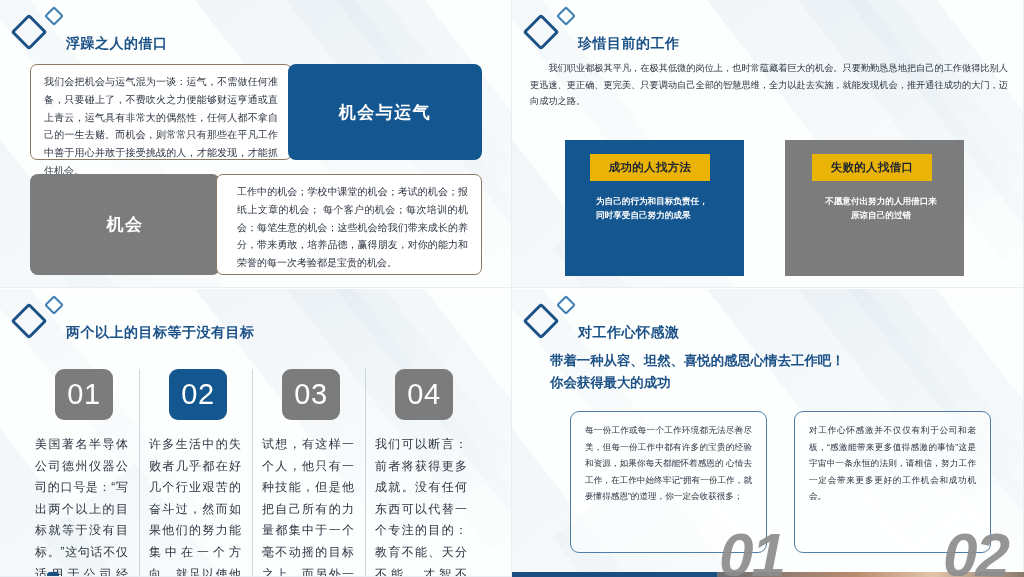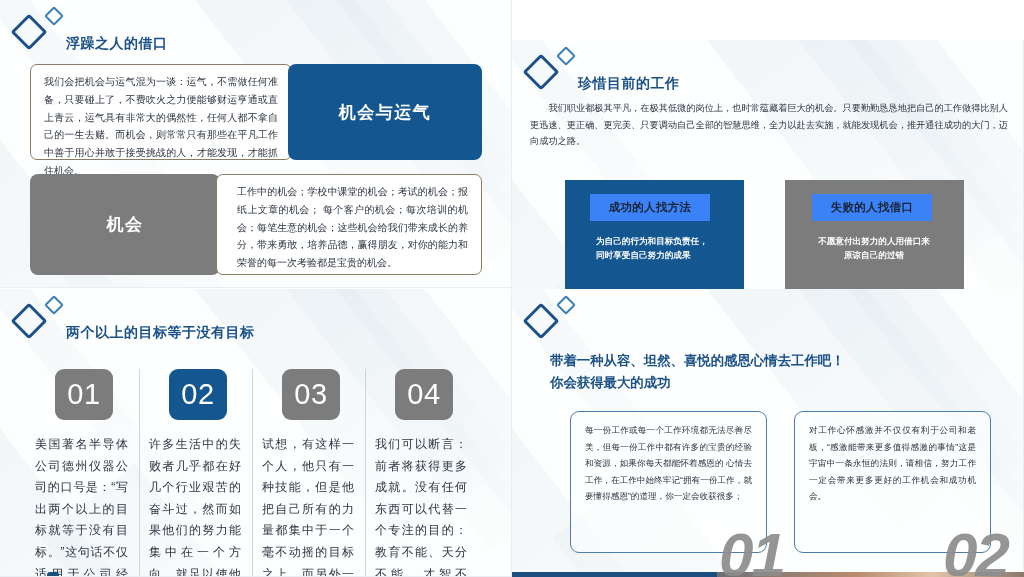--- a/index.html
+++ b/index.html
@@ -17,21 +17,21 @@
   
   .slide {
     position: absolute;
     width: 512px; height: 288px;
     overflow: hidden;
     background: #fdfefe;
     border-right: 1px solid #e9eef2;
     border-bottom: 1px solid #e9eef2;
   }
   #s1 { left: 0;   top: 0; }
-  #s2 { left: 512px; top: 0; margin-top: 40px; }
+  #s2 { left: 512px; top: 0; }
   #s3 { left: 0;   top: 289px; }
   #s4 { left: 512px; top: 289px; }
 
   
   .bg-tex { position: absolute; inset: 0; overflow: hidden; pointer-events: none; }
   .bg-tex i {
     position: absolute;
     display: block;
     background: linear-gradient(180deg, rgba(221,231,238,.85), rgba(241,246,249,.35));
     transform: rotate(-38deg);
@@ -105,30 +105,30 @@
     text-align: justify;
     text-indent: 2em;
   }
   .s2-cards { position: absolute; left: 53px; top: 140px; display: flex; gap: 41px; }
   .s2-card { width: 179px; height: 136px; position: relative; }
   .s2-card.blue { background: #14568f; }
   .s2-card.gray { background: #7c7c7c; }
   .s2-chip {
     position: absolute; left: 25px; top: 14px;
     width: 120px; height: 27px;
-    background: #3b82f6;
+    background: #eab308;
     display: flex; align-items: center; justify-content: center;
     color: #1a2330; font-size: 11.4px; font-weight: bold; letter-spacing: .4px;
   }
   .s2-body {
     position: absolute; left: 31px; top: 55px; width: 118px;
     color: #ffffff; font-size: 8.6px; line-height: 1.62; font-weight: bold;
   }
   .s2-card.gray .s2-chip { left: 27px; }
-  .s2-card.gray .s2-body { left: 33px; text-align: center; width: 112px; }
+  .s2-card.gray .s2-body { left: 40px; text-align: center; width: 112px; }
 
   
   .steps { position: absolute; left: 26px; top: 80px; display: flex; }
   .step { width: 113px; position: relative; }
   .step + .step { border-left: 1px solid #c9d6de; }
   .step-inner { padding: 0 9px; }
   .num-box {
     width: 58px; height: 51px;
     border-radius: 9px;
     display: flex; align-items: center; justify-content: center;
@@ -299,20 +299,21 @@
         <i class="t4"></i>
         <i class="t5"></i>
         <i class="t6"></i>
     </div>
 
     <div class="title-row">
       <div class="diamonds">
         <span class="dia big"></span>
         <span class="dia small"></span>
       </div>
+      <h2 class="slide-title">对工作心怀感激</h2>
     </div>
 
     <div class="s4-head">
       <div>带着一种从容、坦然、喜悦的感恩心情去工作吧！</div>
       <div>你会获得最大的成功</div>
     </div>
 
     <div class="s4-wrap">
       <div class="s4-card">
         <p>每一份工作或每一个工作环境都无法尽善尽美，但每一份工作中都有许多的宝贵的经验和资源，如果你每天都能怀着感恩的 心情去工作，在工作中始终牢记“拥有一份工作，就要懂得感恩”的道理，你一定会收获很多；</p>

